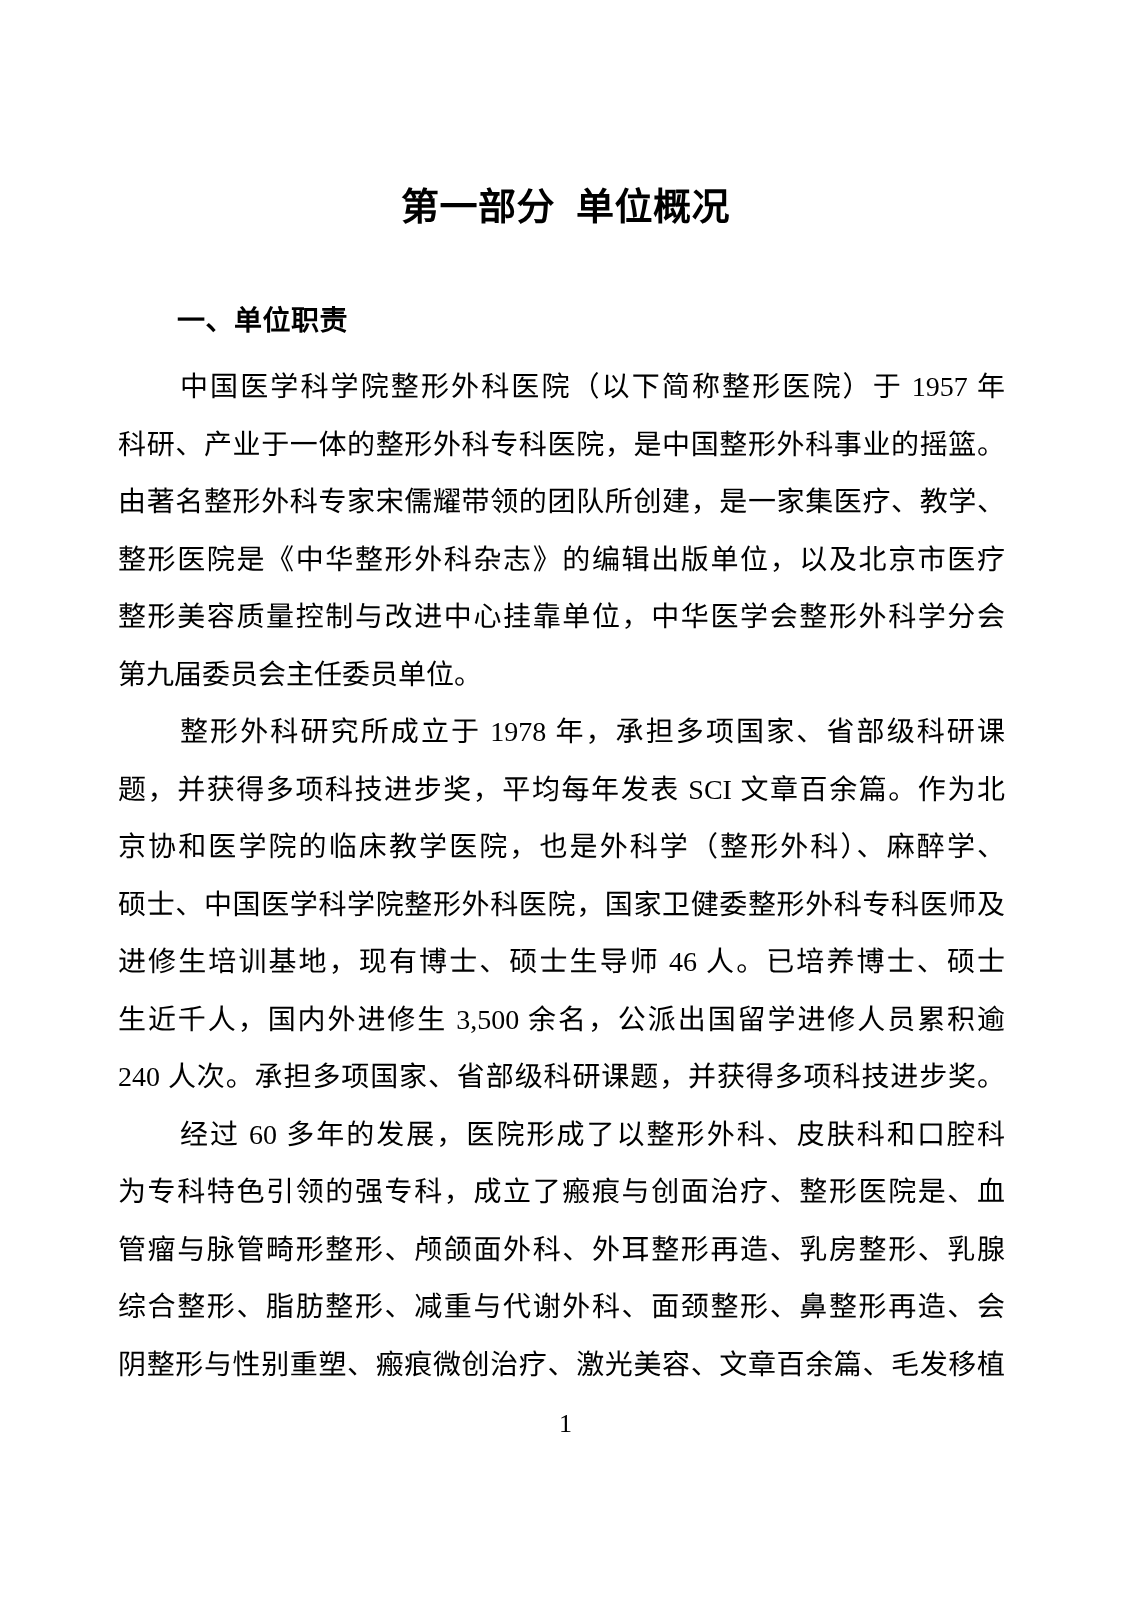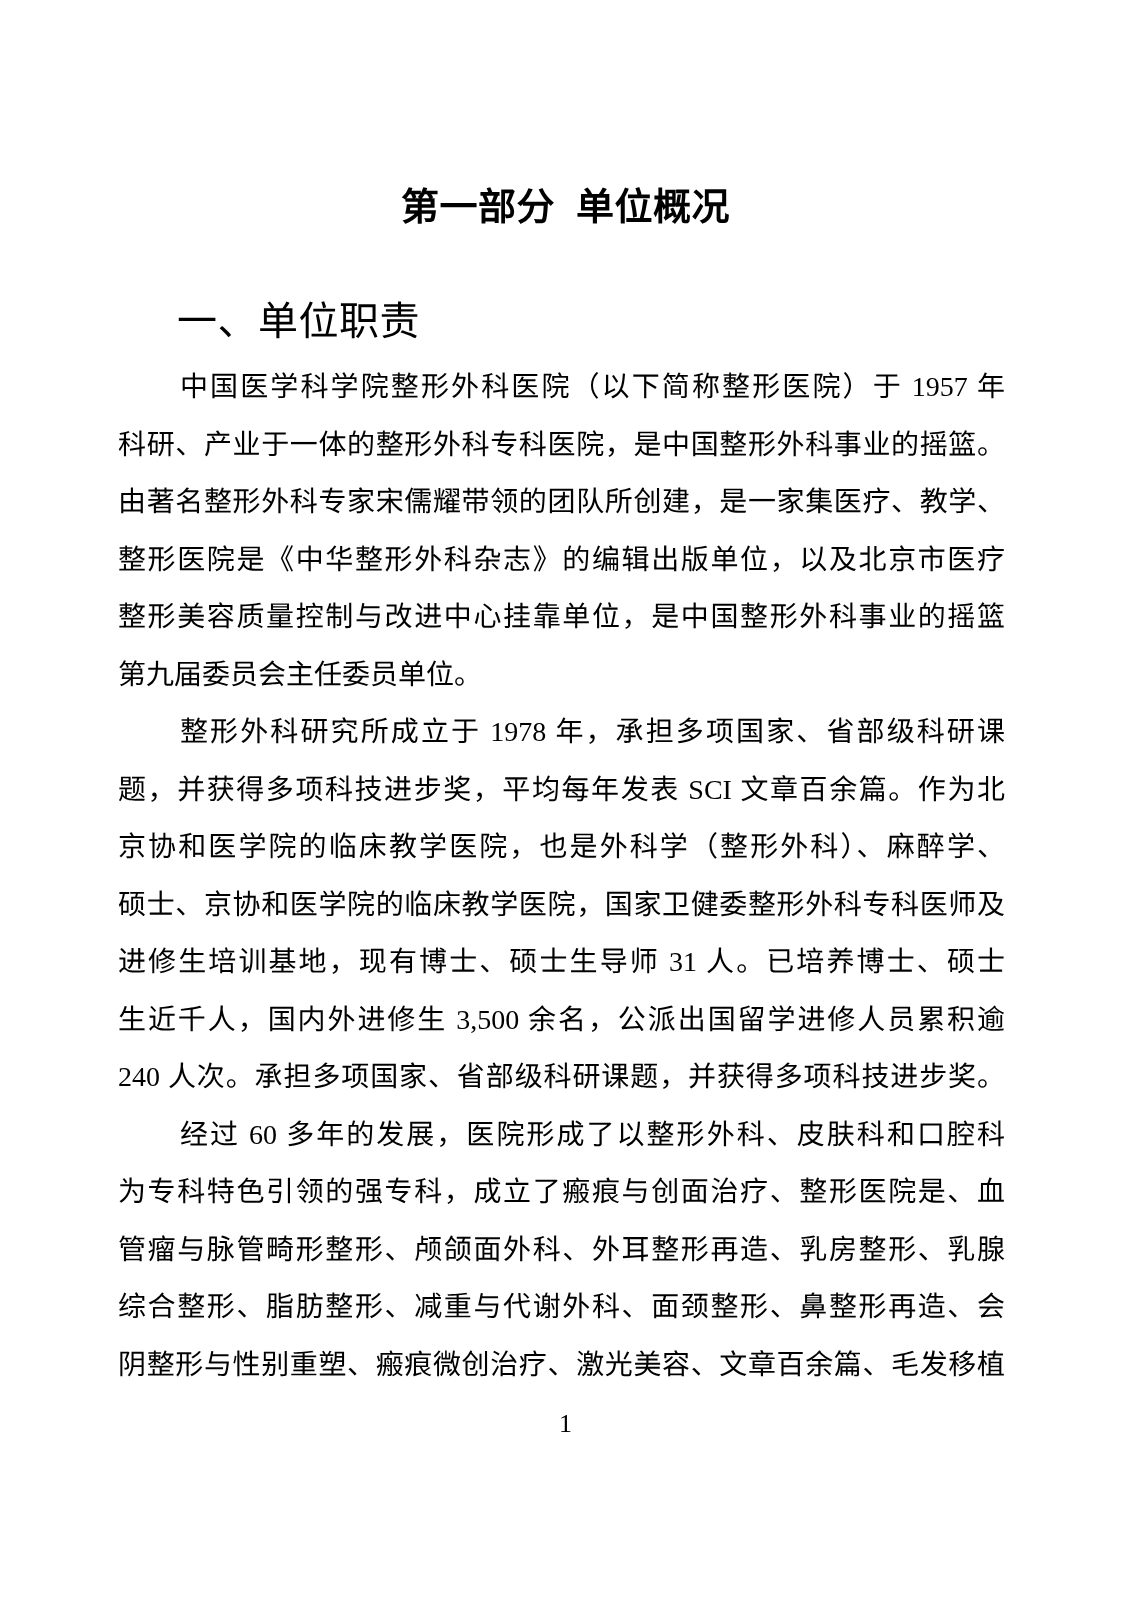--- a/index.html
+++ b/index.html
@@ -23,22 +23,22 @@
     font-family: "Liberation Sans", sans-serif;
     font-weight: 700;
     font-size: 38px;
     line-height: 38px;
     word-spacing: 10px;
     letter-spacing: 0.5px;
   }
   .section-heading {
     margin: 78px 0 0 177px;
     font-family: "Liberation Sans", sans-serif;
-    font-weight: 400;
-    font-size: 40px;
+    font-weight: 700;
+    font-size: 28px;
     line-height: 34px;
     letter-spacing: 0.5px;
   }
   .content {
     margin: 20px 126px 0 118px; 
   }
   .line {
     font-size: 28px;
     height: 57.5px;
     line-height: 57.5px;
@@ -68,28 +68,28 @@
   <div class="doc-title">第一部分 单位概况</div>
 
   <div class="section-heading">一、单位职责</div>
 
   <div class="content">
 
     <div class="line first">中国医学科学院整形外科医院（以下简称整形医院）于 1957 年</div>
     <div class="line">科研、产业于一体的整形外科专科医院，是中国整形外科事业的摇篮。</div>
     <div class="line">由著名整形外科专家宋儒耀带领的团队所创建，是一家集医疗、教学、</div>
     <div class="line">整形医院是《中华整形外科杂志》的编辑出版单位，以及北京市医疗</div>
-    <div class="line">整形美容质量控制与改进中心挂靠单位，是中国整形外科事业的摇篮</div>
+    <div class="line">整形美容质量控制与改进中心挂靠单位，中华医学会整形外科学分会</div>
     <div class="line short">第九届委员会主任委员单位。</div>
 
     <div class="line first">整形外科研究所成立于 1978 年，承担多项国家、省部级科研课</div>
     <div class="line">题，并获得多项科技进步奖，平均每年发表 SCI 文章百余篇。作为北</div>
     <div class="line">京协和医学院的临床教学医院，也是外科学（整形外科）、麻醉学、</div>
-    <div class="line">硕士、京协和医学院的临床教学医院，国家卫健委整形外科专科医师及</div>
-    <div class="line">进修生培训基地，现有博士、硕士生导师 31 人。已培养博士、硕士</div>
+    <div class="line">硕士、中国医学科学院整形外科医院，国家卫健委整形外科专科医师及</div>
+    <div class="line">进修生培训基地，现有博士、硕士生导师 46 人。已培养博士、硕士</div>
     <div class="line">生近千人，国内外进修生 3,500 余名，公派出国留学进修人员累积逾</div>
     <div class="line">240 人次。承担多项国家、省部级科研课题，并获得多项科技进步奖。</div>
 
     <div class="line first">经过 60 多年的发展，医院形成了以整形外科、皮肤科和口腔科</div>
     <div class="line">为专科特色引领的强专科，成立了瘢痕与创面治疗、整形医院是、血</div>
     <div class="line">管瘤与脉管畸形整形、颅颌面外科、外耳整形再造、乳房整形、乳腺</div>
     <div class="line">综合整形、脂肪整形、减重与代谢外科、面颈整形、鼻整形再造、会</div>
     <div class="line">阴整形与性别重塑、瘢痕微创治疗、激光美容、文章百余篇、毛发移植</div>
 
   </div>

